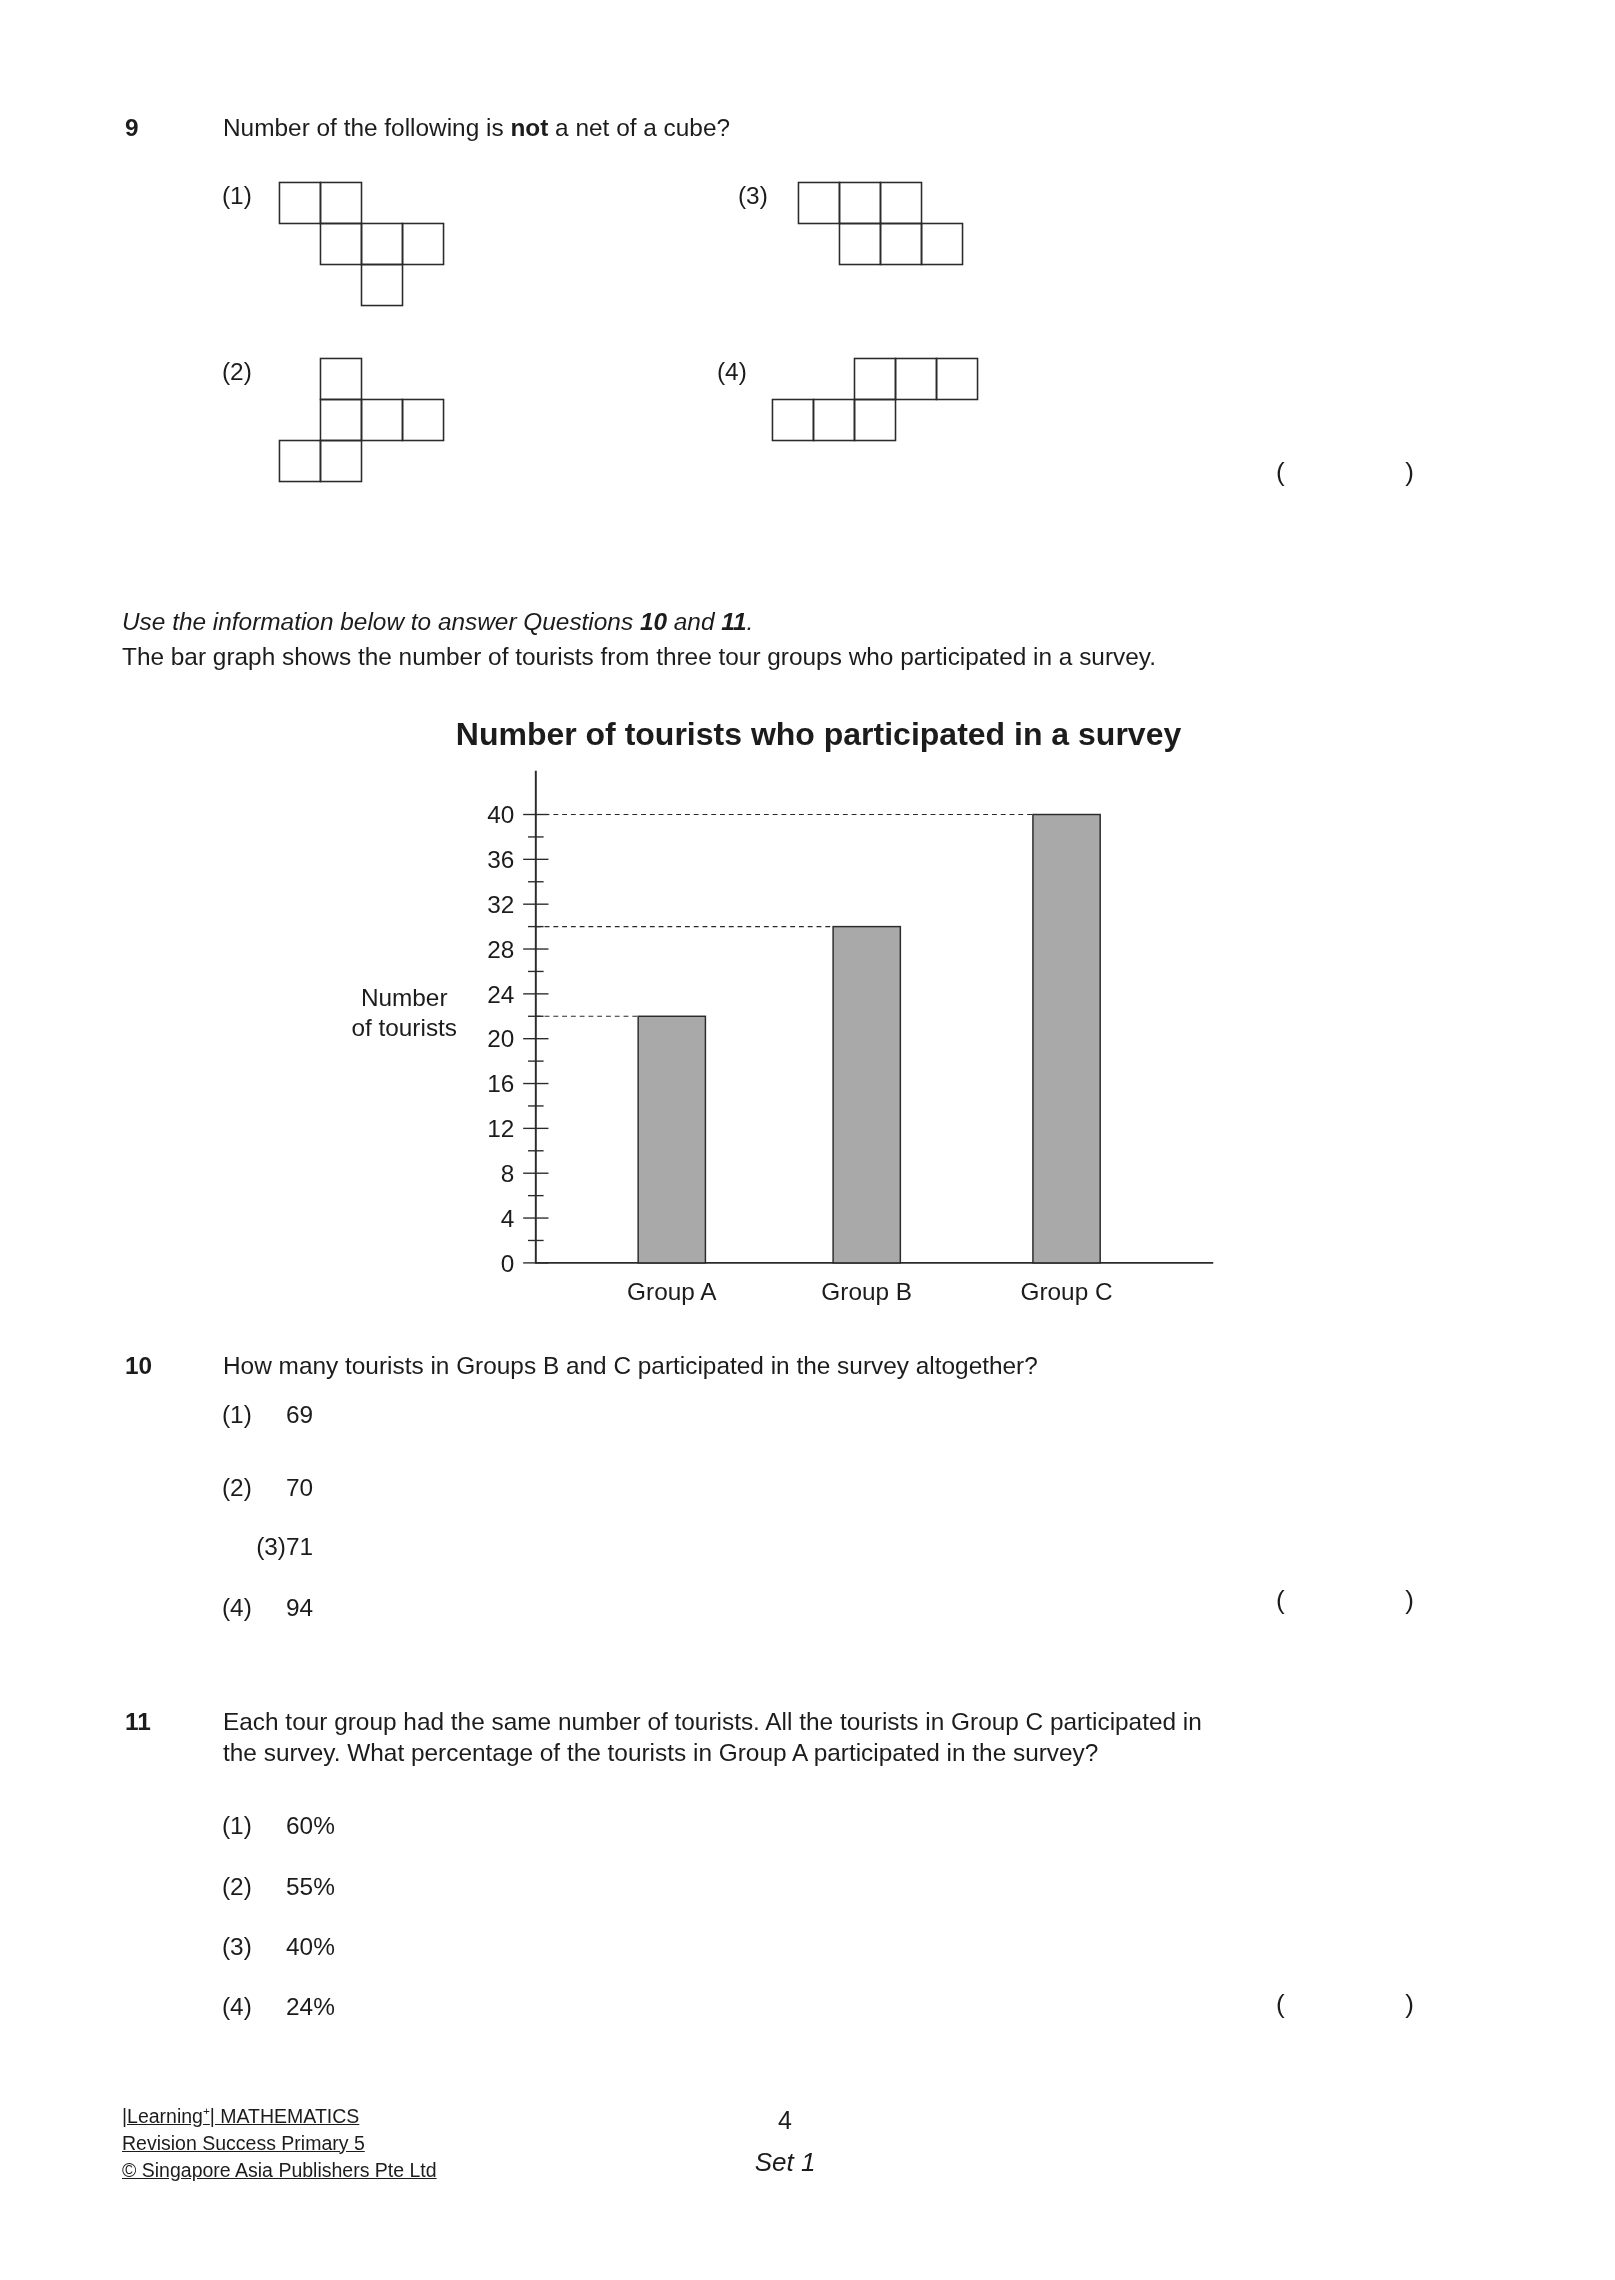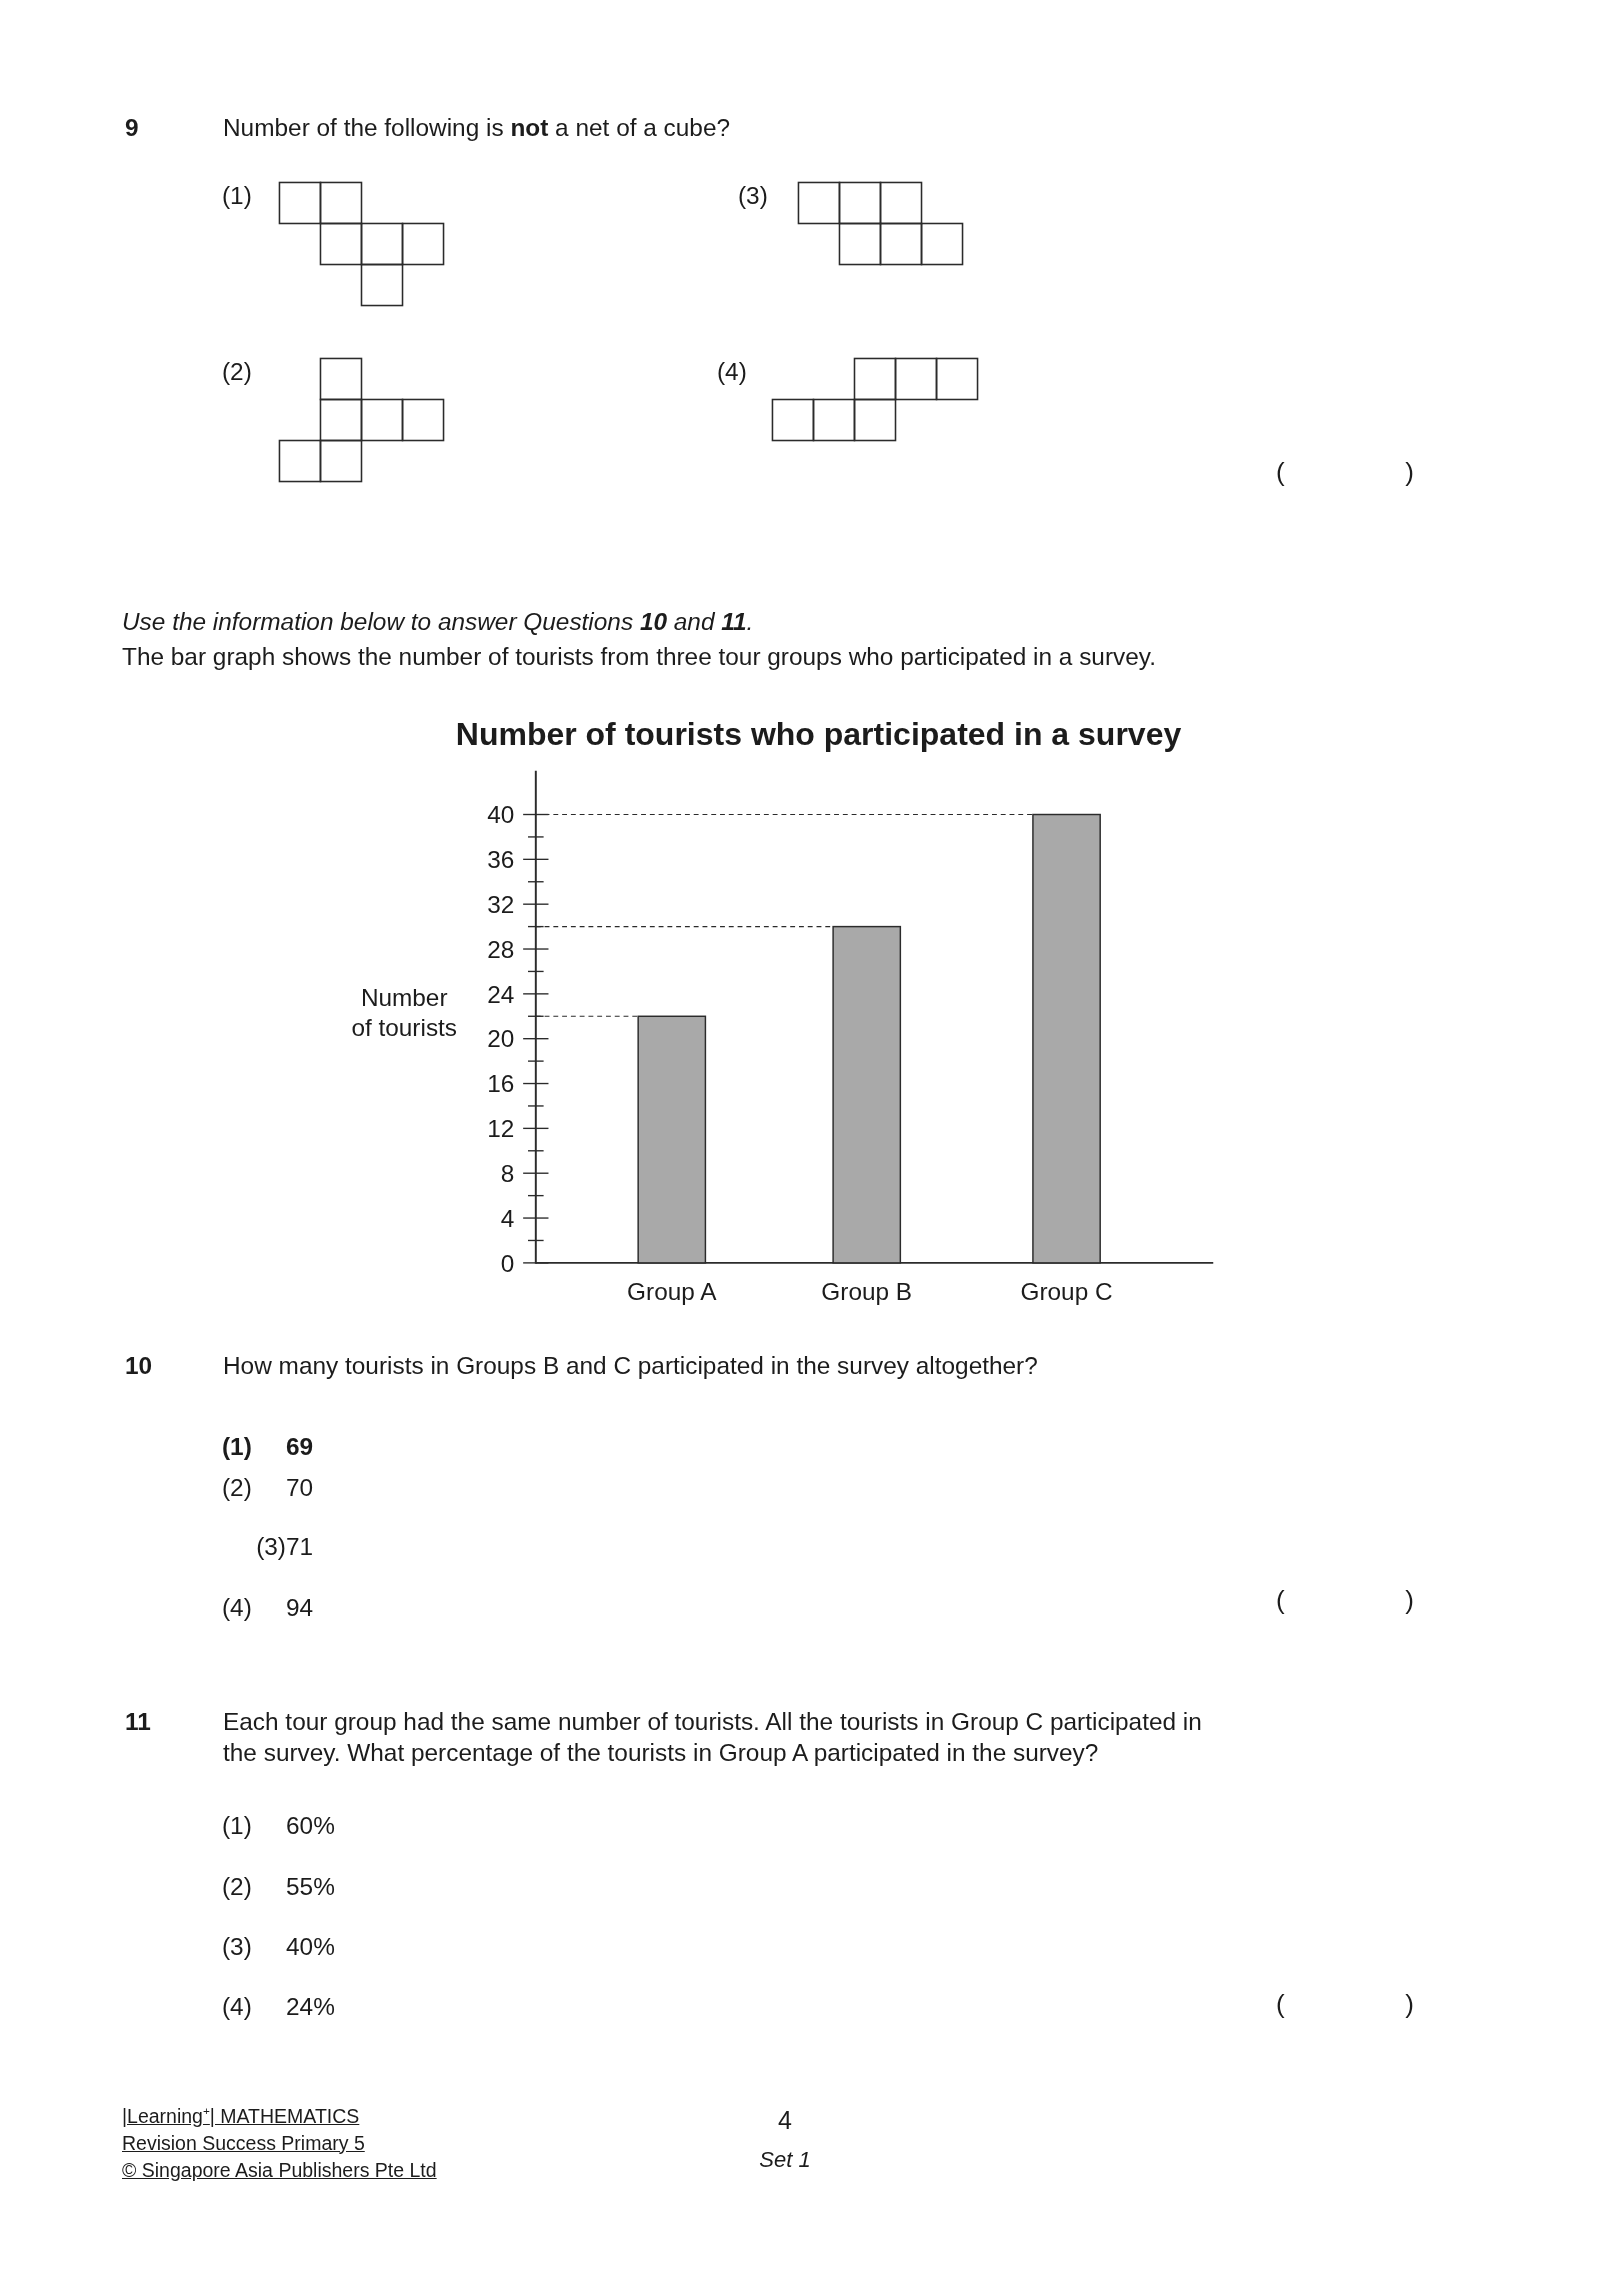--- a/index.html
+++ b/index.html
@@ -35,21 +35,21 @@
     padding-left:117px;box-sizing:border-box;
     text-align:center;font-weight:bold;font-size:32px;
   }
   .chart-wrap svg{position:absolute;left:0;top:0;}
   .chart-wrap svg text{font-family:"Liberation Sans","DejaVu Sans",sans-serif;fill:#1c1c1c;}
   .q11-lines span{display:block;}
   .footer-left{position:absolute;left:122px;top:2097px;font-size:19.5px;line-height:27px;text-decoration:underline;}
   .footer-left sup{font-size:11.7px;}
   .footer-center{position:absolute;left:736px;top:2105px;width:98px;text-align:center;}
   .footer-page{font-size:25px;}
-  .footer-set{font-size:22px;font-style:italic;margin-top:9.8px;}
+  .footer-set{font-size:26px;font-style:italic;margin-top:9.8px;}
 </style>
 </head>
 <body>
 
 <div class="page">
 
   <div class="abs qline" style="left:125px;top:113px;width:1297px;">
     <span class="qnum">9</span>
     <span class="qtext"><span>Number of the following is </span><b>not</b><span> a net of a cube?</span></span>
   </div>
@@ -155,21 +155,21 @@
         <text x="789.5" y="605" text-anchor="middle" font-size="25" font-weight="normal">Group C</text>
         <text x="110" y="303" text-anchor="middle" font-size="25" font-weight="normal">Number</text>
         <text x="110" y="334" text-anchor="middle" font-size="25" font-weight="normal">of tourists</text>
       </svg>
   </div>
 
   <div class="abs qline" style="left:125px;top:1351px;width:1297px;">
     <span class="qnum">10</span>
     <span class="qtext">How many tourists in Groups B and C participated in the survey altogether?</span>
   </div>
-  <div class="opt-row" style="top:1432px;font-weight:bold;">
+  <div class="opt-row" style="top:1400px;">
     <span class="opt-label">(1)</span><span>69</span>
   </div>
   <div class="opt-row" style="top:1473px;">
     <span class="opt-label">(2)</span><span>70</span>
   </div>
   <div class="opt-row" style="top:1532px;text-align:right;">
     <span class="opt-label">(3)</span><span>71</span>
   </div>
   <div class="opt-row" style="top:1593px;">
     <span class="opt-label">(4)</span><span>94</span>

